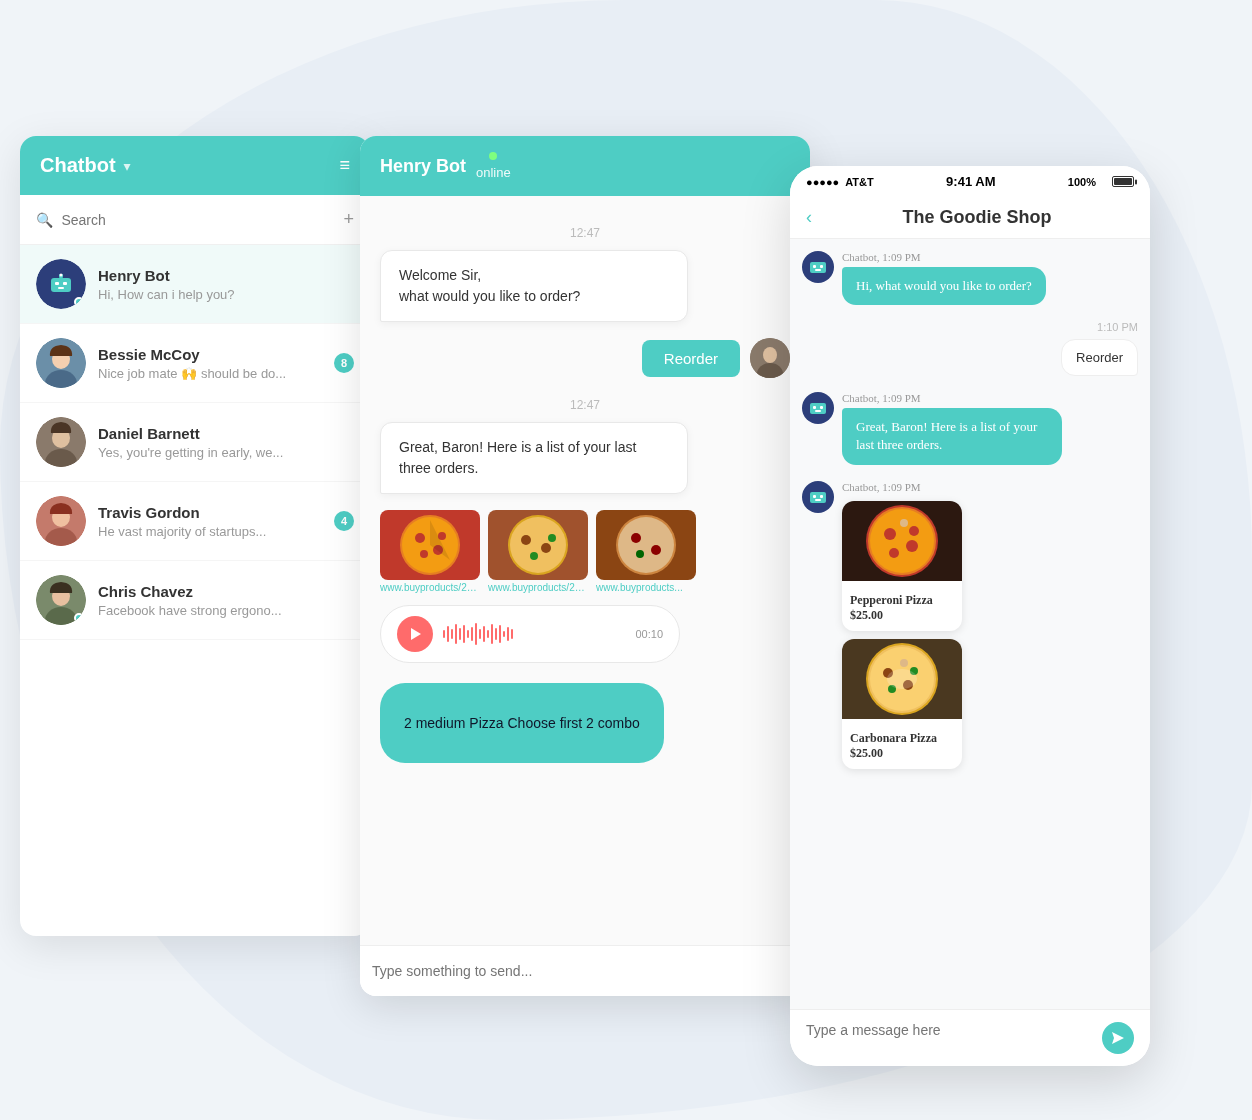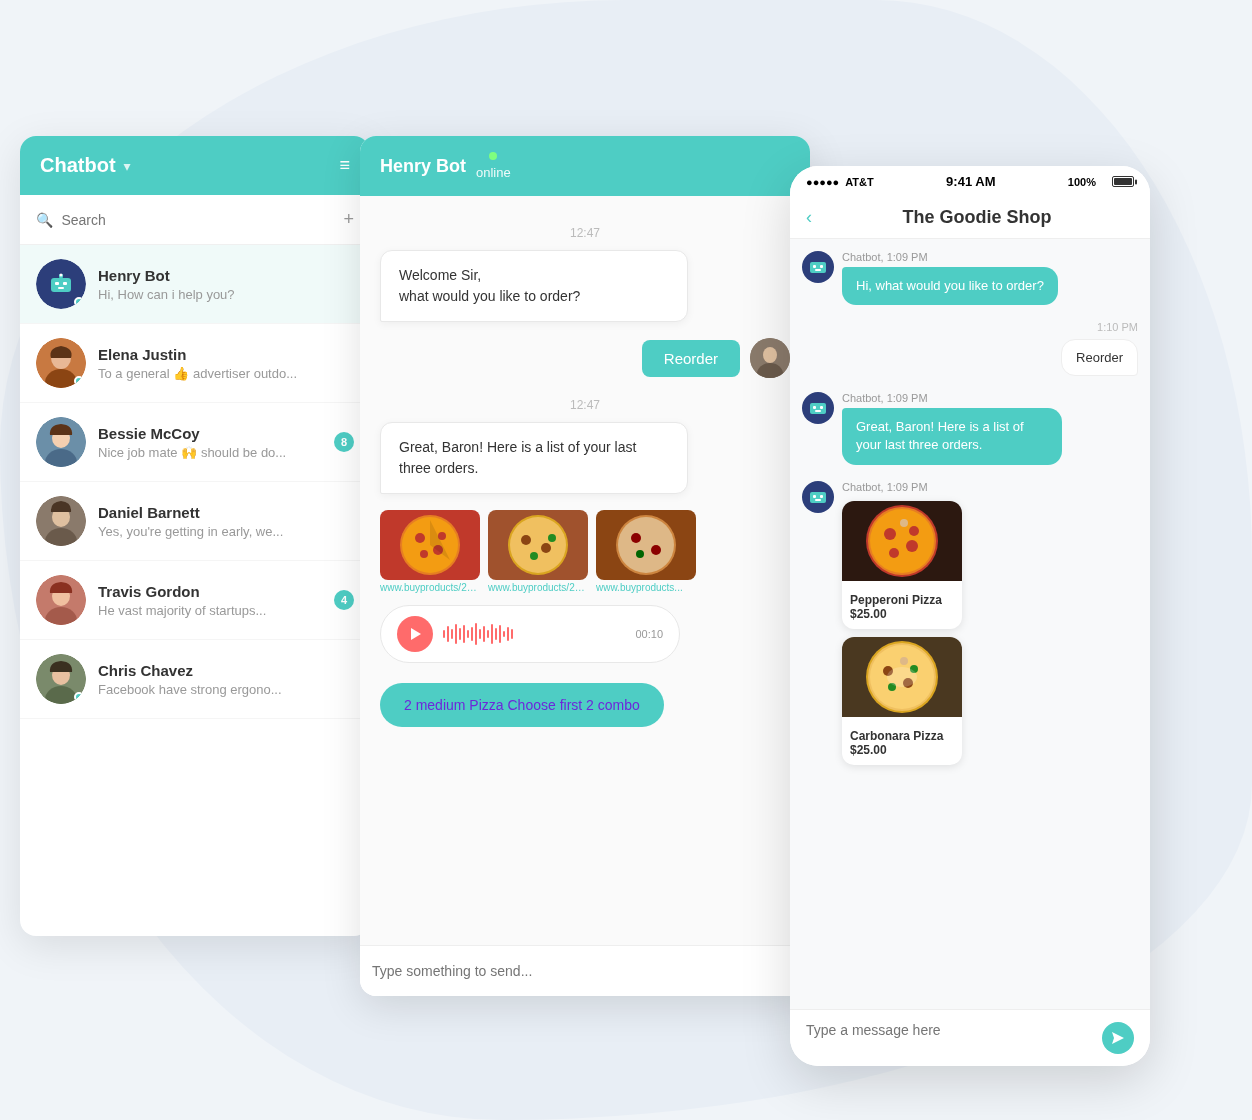--- a/index.html
+++ b/index.html
@@ -340,23 +340,23 @@
       border-radius: 1px;
     }
 
     .audio-time {
       font-size: 11px;
       color: #999;
     }
 
     .order-bubble {
       background: #4ecdc4;
-      color: #6d28d9;
+      color: #0f172a;
       border-radius: 25px;
-      padding: 14px 24px;
+      padding: 32px 24px;
       font-size: 14px;
       display: inline-block;
       margin: 8px 0;
       max-width: 85%;
     }
 
     .chat-input-area {
       padding: 16px 12px;
       border-top: 1px solid #eee;
       background: #fff;
@@ -471,20 +471,21 @@
       overflow-y: auto;
       padding: 12px;
       background: #f8f9fa;
     }
 
     .phone-msg-row {
       display: flex;
       align-items: flex-start;
       gap: 8px;
       margin-bottom: 16px;
+      font-family: Liberation Serif, serif;
     }
 
     .phone-bot-avatar {
       width: 32px;
       height: 32px;
       border-radius: 50%;
       background: #2c3e7a;
       flex-shrink: 0;
       display: flex;
       align-items: center;
@@ -635,37 +636,20 @@
             </svg>
           </div>
           <div class="online-dot"></div>
         </div>
         <div class="contact-info">
           <div class="contact-name">Henry Bot</div>
           <div class="contact-preview">Hi, How can i help you?</div>
         </div>
       </div>
 
-      <div class="contact-item">
-        <div class="avatar">
-          <div style="width:100%;height:100%;background:#c87941;border-radius:50%;display:flex;align-items:center;justify-content:center;overflow:hidden;">
-            <svg width="50" height="50" viewBox="0 0 50 50">
-              <circle cx="25" cy="25" r="25" fill="#c87941"></circle>
-              <ellipse cx="25" cy="20" rx="10" ry="11" fill="#e8b896"></ellipse>
-              <ellipse cx="25" cy="45" rx="16" ry="14" fill="#8B4513"></ellipse>
-              <path d="M15 20 Q12 10 25 8 Q38 10 35 20" fill="#5c3317"></path>
-            </svg>
-          </div>
-          <div class="online-dot"></div>
-        </div>
-        <div class="contact-info">
-          <div class="contact-name">Elena Justin</div>
-          <div class="contact-preview">To a general 👍 advertiser outdo...</div>
-        </div>
-      </div>
 
       <div class="contact-item">
         <div class="avatar">
           <div style="width:100%;height:100%;background:#6b8fa8;border-radius:50%;overflow:hidden;">
             <svg width="50" height="50" viewBox="0 0 50 50">
               <circle cx="25" cy="25" r="25" fill="#6b8fa8"></circle>
               <ellipse cx="25" cy="21" rx="9" ry="10" fill="#f5d0b0"></ellipse>
               <ellipse cx="25" cy="46" rx="16" ry="14" fill="#4a6a88"></ellipse>
               <path d="M14 18 Q13 8 25 7 Q37 8 36 18" fill="#5c3317"></path>
             </svg>

